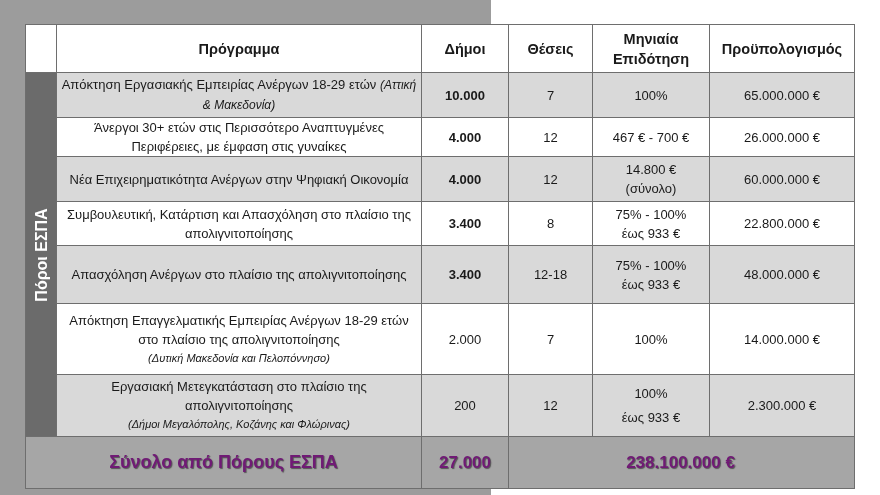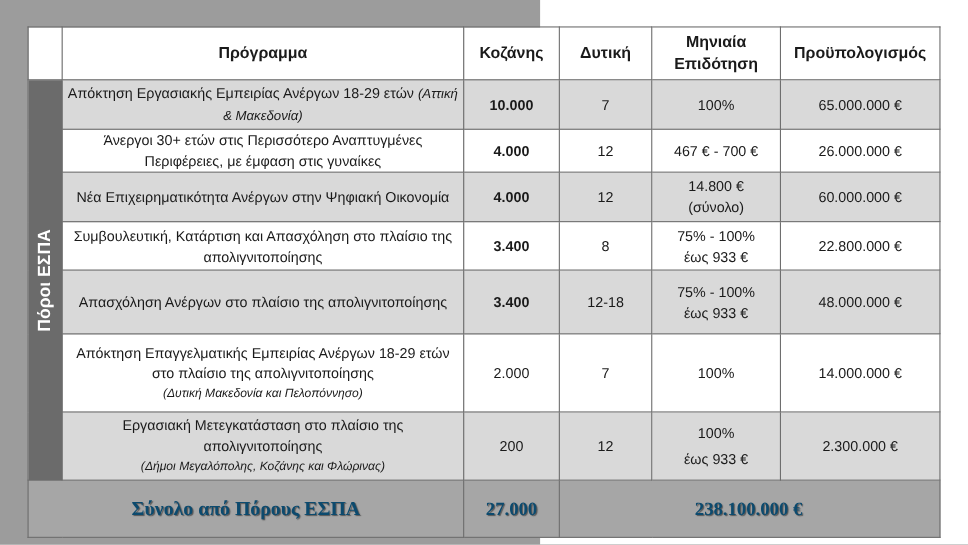--- a/index.html
+++ b/index.html
@@ -15,22 +15,22 @@
   tr.hdr th { background:#ffffff; font-weight:bold; font-size:14.5px; height:47px; line-height:20px; }
   tr.hdr th.corner { background:#ffffff; }
   tr.shade td { background:#d9d9d9; }
   tr.white td { background:#ffffff; }
   td.side { background:#6b6b6b !important; padding:0; position:relative; }
   .side-label { position:absolute; left:50%; top:50%; transform:translate(-50%,-50%) rotate(-90deg);
                 white-space:nowrap; color:#ffffff; font-weight:bold; font-size:16px; }
   td.pos-big { font-weight:bold; font-size:18px; }
   td.pos-small { font-weight:normal; font-size:13.5px; }
   .it { font-style:italic; font-size:11px; }
-  tr.total td { background:#a6a6a6; color:#0c4a6e; font-weight:bold; font-size:17px; height:51px;
-                text-shadow:1px 1px 1px #555555;font-family:Liberation Serif, serif; }
+  tr.total td { background:#a6a6a6; color:#701a75; font-weight:bold; font-size:17px; height:51px;
+                text-shadow:1px 1px 1px #555555; }
   tr.total td.total-label { font-size:18px; }
   tr.total td.total-budget { padding-right:6px; }
 </style>
 </head>
 <body>
 
 <div class="bg-panel"></div>
 
 <table class="main">
   <colgroup>
@@ -38,22 +38,22 @@
       <col class="c1">
       <col class="c2">
       <col class="c3">
       <col class="c4">
       <col class="c5">
   </colgroup>
   <tbody>
       <tr class="hdr">
     <th class="corner"></th>
     <th>Πρόγραμμα</th>
-    <th>Κοζάνης</th>
-    <th>Δυτική</th>
+    <th>Δήμοι</th>
+    <th>Θέσεις</th>
     <th>
       <div>Μηνιαία</div>
       <div>Επιδότηση</div>
     </th>
     <th>Προϋπολογισμός</th>
   </tr>
 
   <tr class="shade" style="height:45px">
     <td class="side" rowspan="7">
       <div class="side-label">Πόροι ΕΣΠΑ</div>

